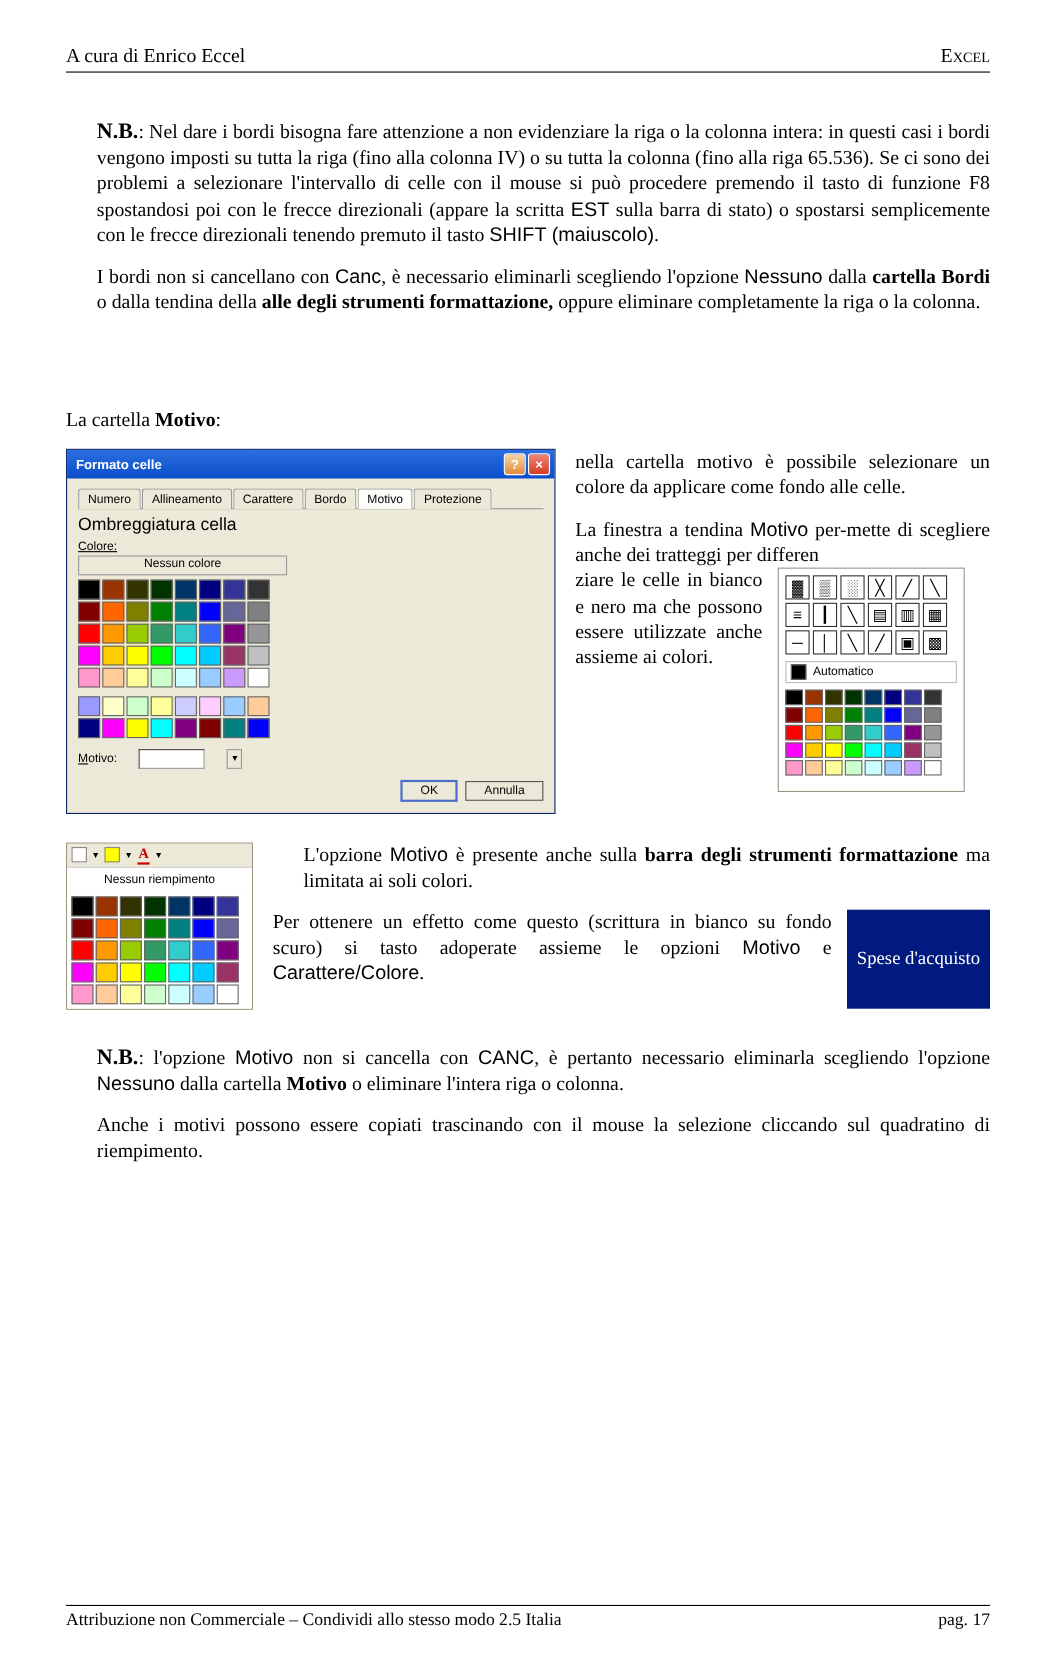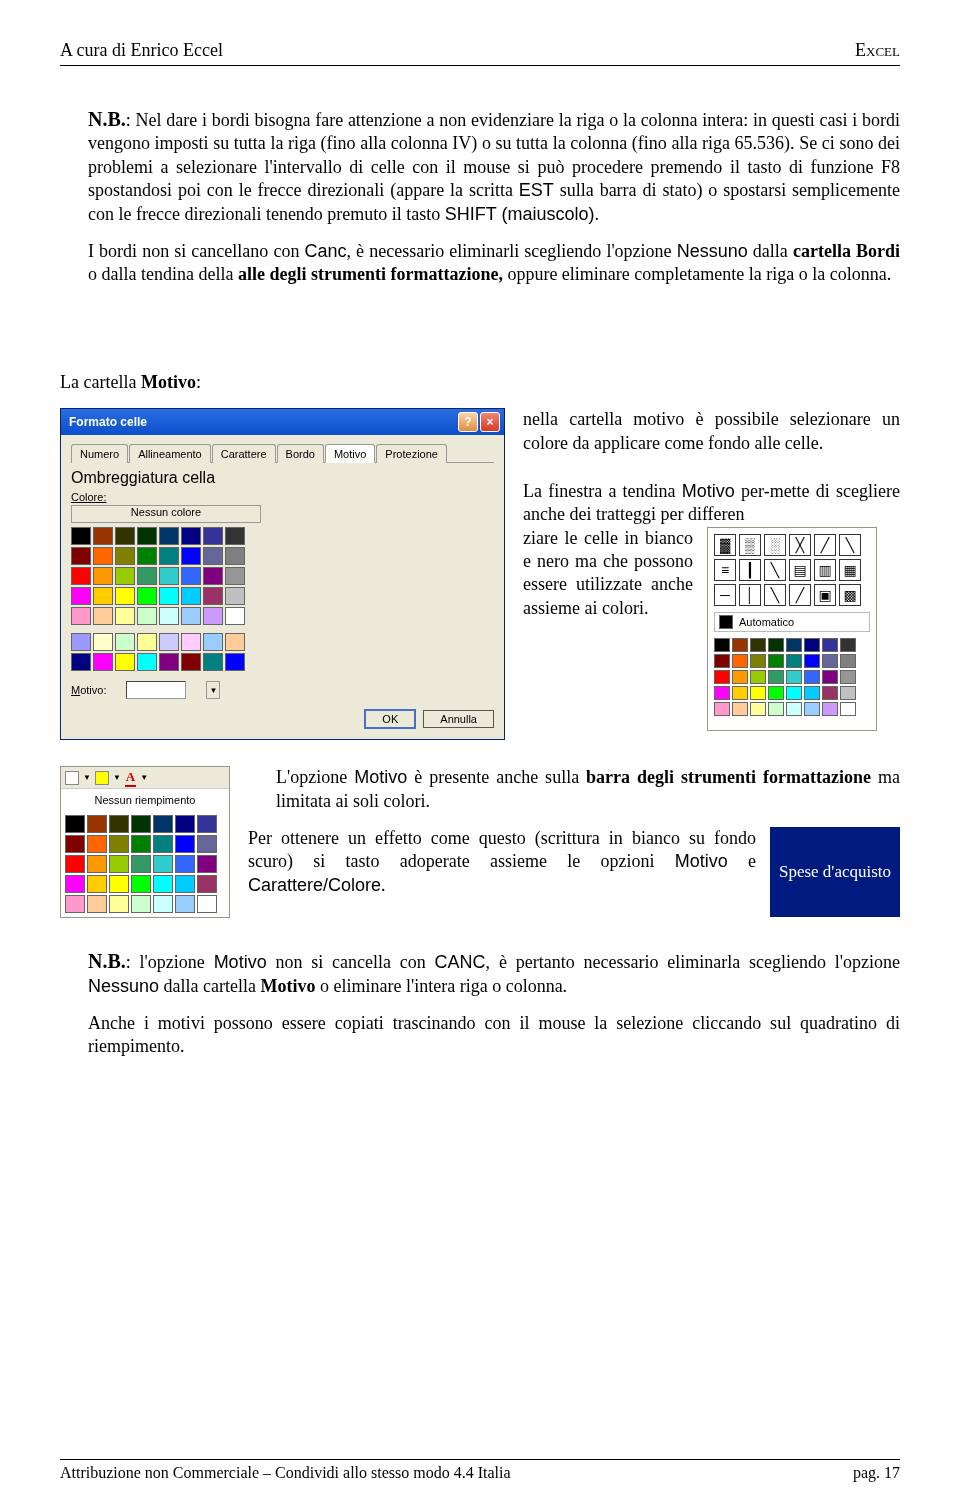--- a/index.html
+++ b/index.html
@@ -36,21 +36,21 @@
 .left-col { width:190px; }
 .es-lbl { text-decoration:underline; font-size:11px; margin-bottom:2px; }
 .es-box { width:200px; height:120px; border:1px inset #999; background:#fff; }
 .mot-row { display:flex; align-items:center; gap:20px; margin-top:10px; }
 .mot-sel { width:60px; height:18px; border:1px inset #999; background:#fff; }
 .chev { width:14px; height:18px; border:1px solid #999; background:#ece9d8; display:flex; align-items:center; justify-content:center; font-size:8px; }
 .dlg-btns { text-align:right; padding-top:10px; }
 .dlg-btn { padding:2px 16px; border:1px solid #555; background:#ece9d8; font-family:Tahoma,sans-serif; font-size:11px; margin-left:4px; }
 .dlg-btn.ok { border:2px solid #4a6fc9; }
 
-.txt-a { text-align:justify; margin-bottom:25px; }
+.txt-a { text-align:justify; margin-bottom:15px; }
 .pat-drop { width:170px; border:1px solid #9b9684; background:#fff; padding:6px; font-family:Tahoma,sans-serif; font-size:11px; }
 .hatch-grid { display:grid; grid-template-columns:repeat(6,22px); grid-template-rows:repeat(3,22px); gap:3px; margin-bottom:6px; }
 .h { width:22px; height:22px; border:1px solid #333; background:#fff; display:flex; align-items:center; justify-content:center; font-size:14px; overflow:hidden; }
 .auto-row { display:flex; align-items:center; gap:6px; border:1px solid #bbb; padding:2px 4px; margin-bottom:6px; }
 .auto-sw { width:14px; height:14px; background:#000; border:1px solid #666; }
 .row-wrap { display:flex; align-items:flex-start; gap:14px; }
 .txt-narrow { width:170px; text-align:justify; }
 
 .row3 { display:flex; gap:18px; align-items:flex-start; margin-bottom:30px; }
 .fill-drop { width:170px; border:1px solid #9b9684; background:#ece9d8; font-family:Tahoma,sans-serif; font-size:11px; }
@@ -327,17 +327,17 @@
 
   <p class="para" style="padding-left:0">
     <span class="nb">N.B.</span><span>: l'opzione </span><span class="sans">Motivo</span><span> non si cancella con </span><span class="sans">CANC</span><span>, è pertanto necessario eliminarla scegliendo l'opzione </span><span class="sans">Nessuno</span><span> dalla cartella </span><b>Motivo</b><span> o eliminare l'intera riga o colonna.</span>
   </p>
 
   <p class="para">Anche i motivi possono essere copiati trascinando con il mouse la selezione cliccando sul quadratino di riempimento.</p>
 
   <div class="ftr">
     <hr>
     <div class="ftr-row">
-      <span>Attribuzione non Commerciale – Condividi  allo stesso modo 4.4 Italia</span>
+      <span>Attribuzione non Commerciale – Condividi  allo stesso modo 2.5 Italia</span>
       <span>pag. 17</span>
     </div>
   </div>
 </div>
 
 </body></html>

